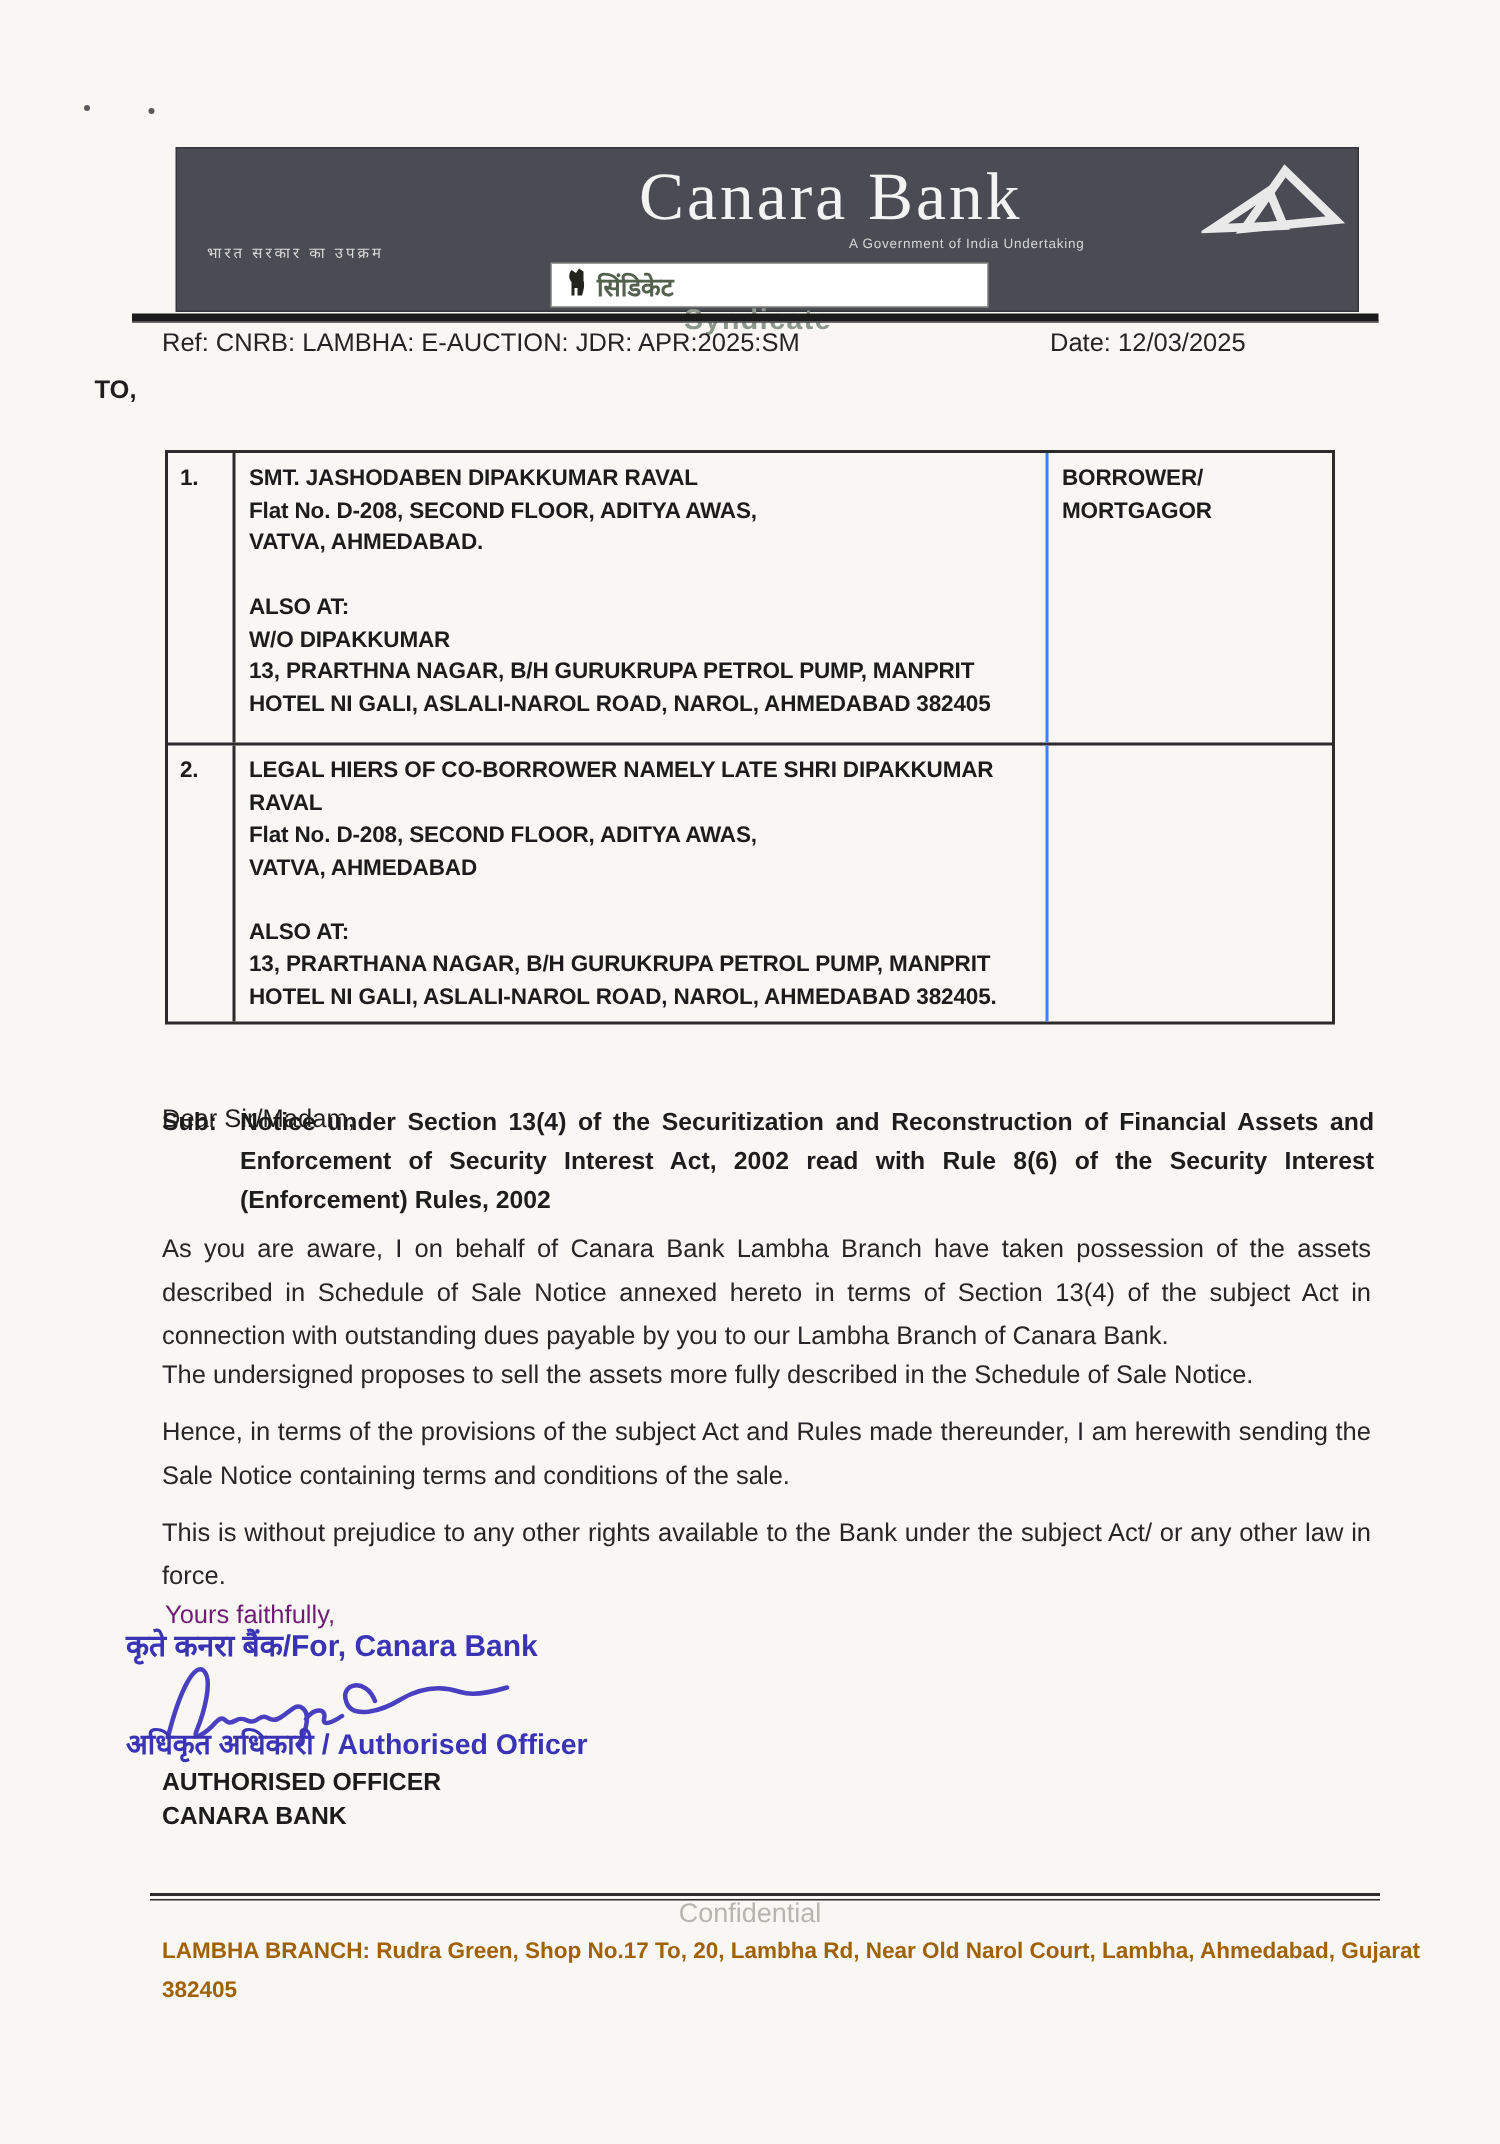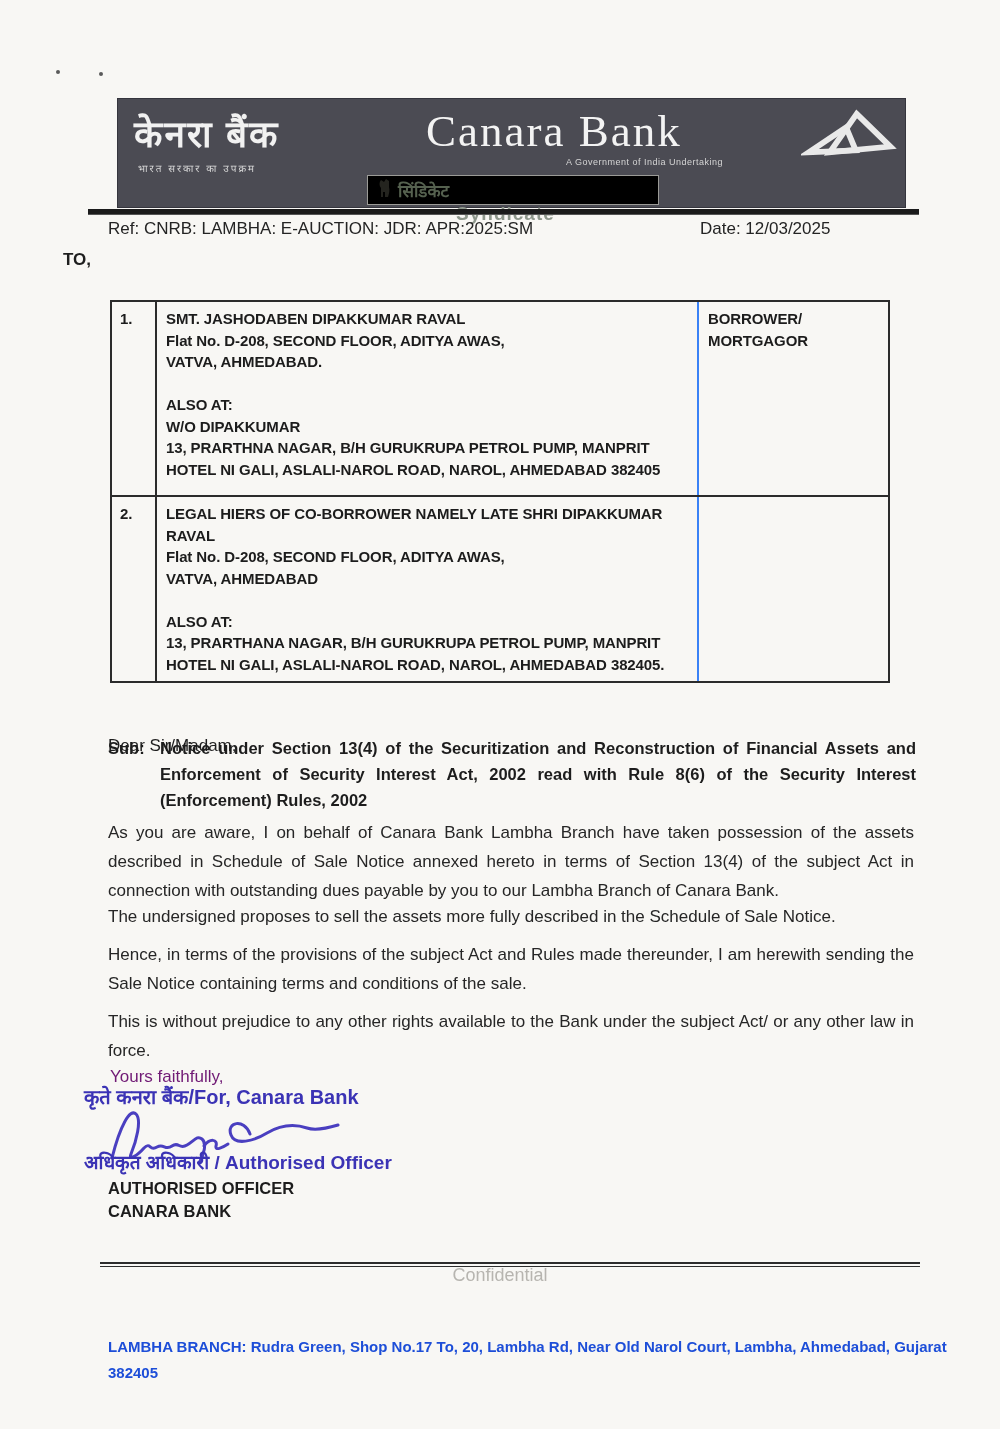--- a/index.html
+++ b/index.html
@@ -15,21 +15,21 @@
     position:absolute;left:118px;top:99px;width:787px;height:108px;
     background:#4b4b53;box-shadow:0 0 0 1px #35353d;
   }
   .bank-hi{position:absolute;left:16px;top:8px;font-size:37px;font-weight:bold;color:#f1f1f1;letter-spacing:2px;}
   .bank-hi-tag{position:absolute;left:20px;top:62px;font-size:10px;color:#d8d8d8;letter-spacing:2px;}
   .bank-en{position:absolute;left:308px;top:6px;font-size:45px;font-family:"Liberation Serif", serif;color:#f3f3f3;letter-spacing:2px;}
   .bank-en-tag{position:absolute;left:448px;top:58px;font-size:9px;color:#d5d5d5;letter-spacing:0.5px;}
   .logo-tri{position:absolute;right:8px;top:6px;}
   .syn-badge{
     position:absolute;left:250px;top:77px;height:28px;min-width:290px;
-    background:#000000;box-shadow:0 0 0 1px #9b9b97;
+    background:#ffffff;box-shadow:0 0 0 1px #9b9b97;
     display:flex;align-items:center;gap:7px;padding:0 10px;box-sizing:border-box;
   }
   .syn-hi{font-size:17px;font-weight:bold;color:#55614f;}
   .syn-en{font-size:19px;font-weight:bold;color:#8e978c;letter-spacing:1px;margin-top:48px;}
   .rule-top{position:absolute;left:88px;top:209px;width:831px;height:5px;background:#1b1b1b;border-bottom:1px solid #555;}
   
   .ref{position:absolute;left:108px;top:219px;font-size:17px;color:#242424;}
   .date{position:absolute;left:700px;top:219px;font-size:17px;color:#242424;}
   .to{position:absolute;left:63px;top:250px;font-size:17px;font-weight:bold;}
   
@@ -57,30 +57,29 @@
   
   .yours{position:absolute;left:110px;top:1067px;font-size:17px;color:#701a75;}
   .stamp-for{position:absolute;left:84px;top:1083px;font-size:20px;font-weight:bold;color:#3b33b5;}
   .signature{position:absolute;left:104px;top:1106px;}
   .stamp-officer{position:absolute;left:84px;top:1149px;font-size:19px;font-weight:bold;color:#3b33b5;}
   .signer-title{position:absolute;left:108px;top:1179px;font-size:16.5px;font-weight:bold;color:#1c1c1c;}
   .signer-org{position:absolute;left:108px;top:1202px;font-size:16.5px;font-weight:bold;color:#1c1c1c;}
   
   .foot-rule{position:absolute;left:100px;top:1262px;width:820px;height:2px;border-top:2.5px solid #2c2c2c;border-bottom:1.5px solid #2c2c2c;}
   .confidential{position:absolute;left:0;top:1265px;width:1000px;text-align:center;font-size:18px;color:#b7b5b0;}
-  .branch{position:absolute;left:108px;top:1288px;width:850px;font-size:15px;font-weight:bold;line-height:26px;color:#1d4ed8;white-space:pre-line;margin-top:46px;}
+  .branch{position:absolute;left:108px;top:1288px;width:850px;font-size:15px;font-weight:bold;line-height:26px;color:#a16207;white-space:pre-line;}
 </style>
 </head>
 <body>
 
 <span class="dot" style="left:56px;top:70px;"></span>
 <span class="dot" style="left:99px;top:72px;"></span>
 
 <div class="banner">
-  <div class="bank-hi">केनरा बैंक</div>
   <div class="bank-hi-tag">भारत सरकार का उपक्रम</div>
   <div class="bank-en">Canara Bank</div>
   <div class="bank-en-tag">A Government of India Undertaking</div>
   <span class="logo-tri">
     <svg width="96" height="62" viewBox="0 0 100 62">
       <path d="M58,8 L93,42 L30,48 Z" fill="none" stroke="#e9e9e9" stroke-width="6" stroke-linejoin="miter"></path>
       <path d="M8,48 L47,22 L57,46 Z" fill="none" stroke="#e9e9e9" stroke-width="6" stroke-linejoin="miter"></path>
     </svg>
   </span>
   <div class="syn-badge">

